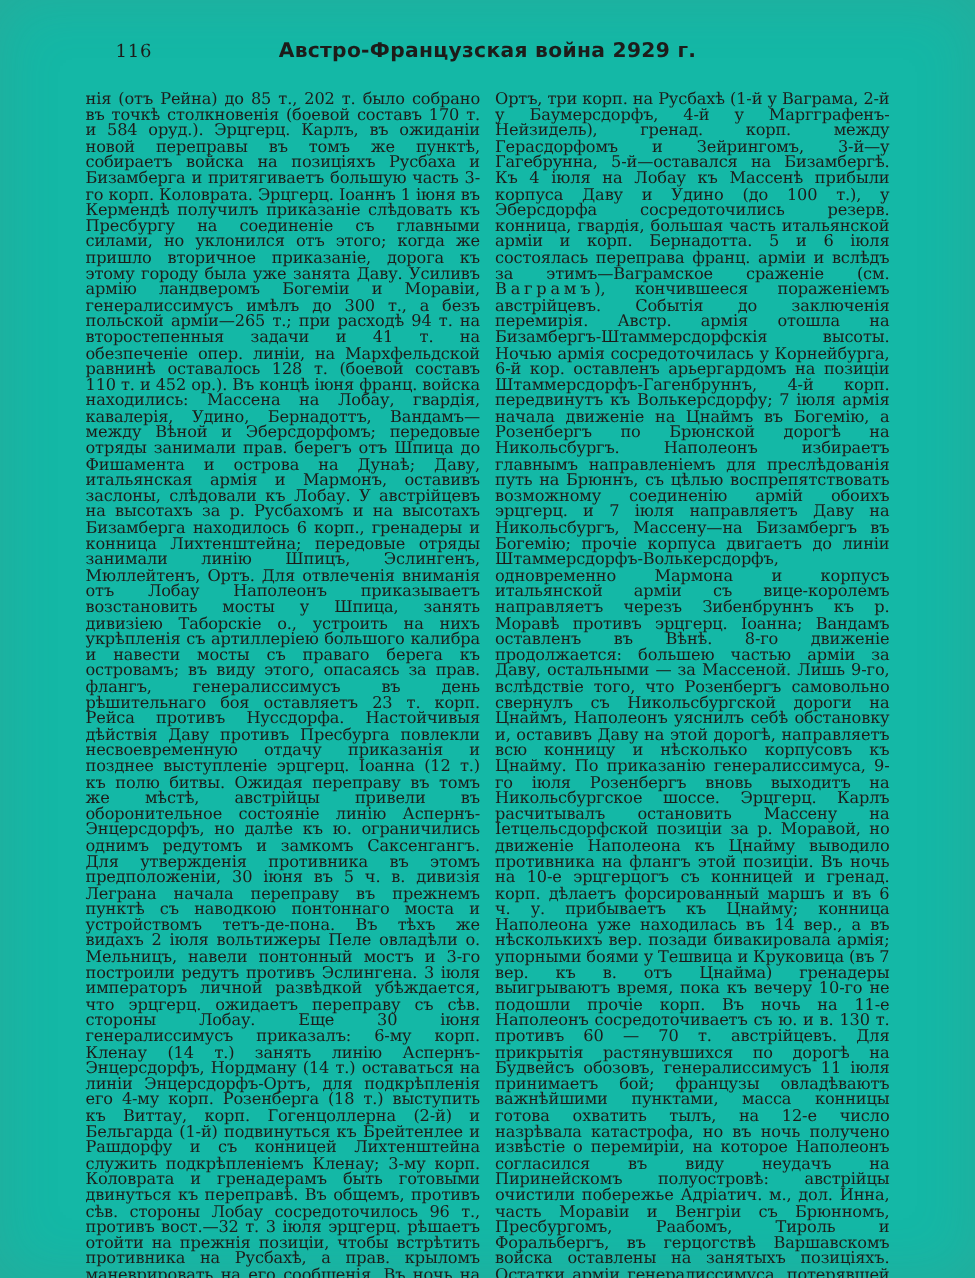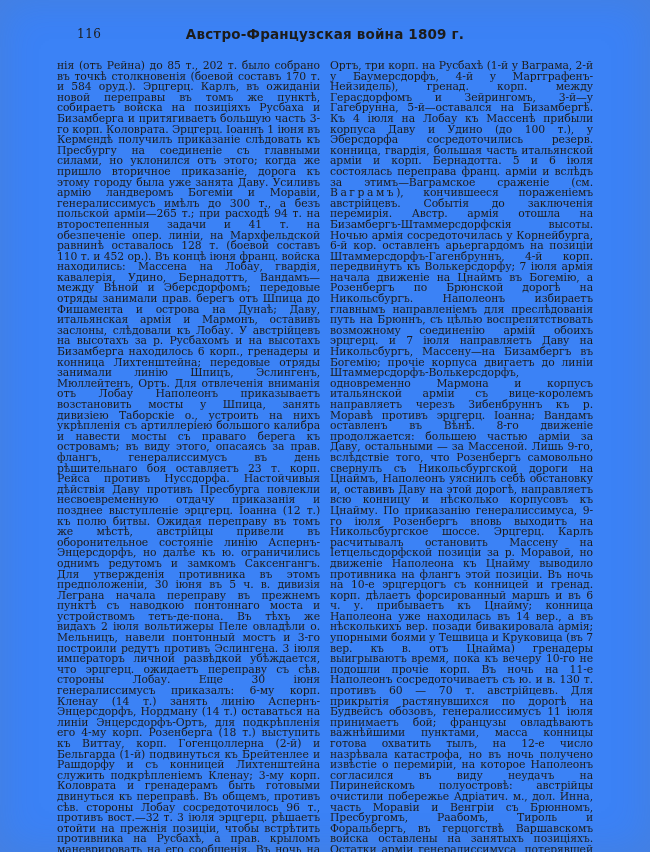--- a/index.html
+++ b/index.html
@@ -5,21 +5,21 @@
   html, body {
     margin: 0;
     padding: 0;
     background: #e9e7e2;
   }
   .page {
     position: relative;
     width: 650px;
     height: 852px;
     margin: 0 auto;
-    background: #3b82f6;
+    background: #14b8a6;
     color: #1d1c1a;
     font-family: "DejaVu Serif", "Liberation Serif", serif;
     box-sizing: border-box;
     padding: 26px 57px 0 57px;
     overflow: hidden;
     box-shadow: inset 0 0 40px rgba(120,115,105,0.18);
   }
   .header {
     position: relative;
     height: 17px;
@@ -59,19 +59,19 @@
   .sp {
     letter-spacing: 2.5px;
   }
 </style>
 </head>
 <body>
 
 <div class="page">
   <div class="header">
     <span class="page-number">116</span>
-    <span class="running-title">Австро-Французская война 1809 г.</span>
+    <span class="running-title">Австро-Французская война 2929 г.</span>
   </div>
   <div class="columns">
     <div class="col"><span>нія (отъ Рейна) до 85 т., 202 т. было собрано въ точкѣ столкновенія (боевой составъ 170 т. и 584 оруд.). Эрцгерц. Карлъ, въ ожиданіи новой переправы въ томъ же пунктѣ, собираетъ войска на позиціяхъ Русбаха и Бизамберга и притягиваетъ большую часть 3-го корп. Коловрата. Эрцгерц. Іоаннъ 1 іюня въ Кермендѣ получилъ приказаніе слѣдовать къ Пресбургу на соединеніе съ главными силами, но уклонился отъ этого; когда же пришло вторичное приказаніе, дорога къ этому городу была уже занята Даву. Усиливъ армію ландверомъ Богеміи и Моравіи, генералиссимусъ имѣлъ до 300 т., а безъ польской арміи—265 т.; при расходѣ 94 т. на второстепенныя задачи и 41 т. на обезпеченіе опер. линіи, на Мархфельдской равнинѣ оставалось 128 т. (боевой составъ 110 т. и 452 ор.). Въ концѣ іюня франц. войска находились: Массена на Лобау, гвардія, кавалерія, Удино, Бернадоттъ, Вандамъ—между Вѣной и Эберсдорфомъ; передовые отряды занимали прав. берегъ отъ Шпица до Фишамента и острова на Дунаѣ; Даву, итальянская армія и Мармонъ, оставивъ заслоны, слѣдовали къ Лобау. У австрійцевъ на высотахъ за р. Русбахомъ и на высотахъ Бизамберга находилось 6 корп., гренадеры и конница Лихтенштейна; передовые отряды занимали линію Шпицъ, Эслингенъ, Мюллейтенъ, Ортъ. Для отвлеченія вниманія отъ Лобау Наполеонъ приказываетъ возстановить мосты у Шпица, занять дивизіею Таборскіе о., устроить на нихъ укрѣпленія съ артиллеріею большого калибра и навести мосты съ праваго берега къ островамъ; въ виду этого, опасаясь за прав. флангъ, генералиссимусъ въ день рѣшительнаго боя оставляетъ 23 т. корп. Рейса противъ Нуссдорфа. Настойчивыя дѣйствія Даву противъ Пресбурга повлекли несвоевременную отдачу приказанія и позднее выступленіе эрцгерц. Іоанна (12 т.) къ полю битвы. Ожидая переправу въ томъ же мѣстѣ, австрійцы привели въ оборонительное состояніе линію Аспернъ-Энцерсдорфъ, но далѣе къ ю. ограничились однимъ редутомъ и замкомъ Саксенгангъ. Для утвержденія противника въ этомъ предположеніи, 30 іюня въ 5 ч. в. дивизія Леграна начала переправу въ прежнемъ пунктѣ съ наводкою понтоннаго моста и устройствомъ тетъ-де-пона. Въ тѣхъ же видахъ 2 іюля вольтижеры Пеле овладѣли о. Мельницъ, навели понтонный мостъ и 3-го построили редутъ противъ Эслингена. 3 іюля императоръ личной развѣдкой убѣждается, что эрцгерц. ожидаетъ переправу съ сѣв. стороны Лобау. Еще 30 іюня генералиссимусъ приказалъ: 6-му корп. Кленау (14 т.) занять линію Аспернъ-Энцерсдорфъ, Нордману (14 т.) оставаться на линіи Энцерсдорфъ-Ортъ, для подкрѣпленія его 4-му корп. Розенберга (18 т.) выступить къ Виттау, корп. Гогенцоллерна (2-й) и Бельгарда (1-й) подвинуться къ Брейтенлее и Рашдорфу и съ конницей Лихтенштейна служить подкрѣпленіемъ Кленау; 3-му корп. Коловрата и гренадерамъ быть готовыми двинуться къ переправѣ. Въ общемъ, противъ сѣв. стороны Лобау сосредоточилось 96 т., противъ вост.—32 т. 3 іюля эрцгерц. рѣшаетъ отойти на прежнія позиціи, чтобы встрѣтить противника на Русбахѣ, а прав. крыломъ маневрировать на его сообщенія. Въ ночь на 4-е авангарды Кленау и Нордмана занимали линію отъ Штаделау на Аспернъ-Эслингенъ-Энцерсдорфъ-Мюллейтенъ-</span></div>
     <div class="col"><span>Ортъ, три корп. на Русбахѣ (1-й у Ваграма, 2-й у Баумерсдорфъ, 4-й у Маргграфенъ-Нейзидель), гренад. корп. между Герасдорфомъ и Зейрингомъ, 3-й—у Гагебрунна, 5-й—оставался на Бизамбергѣ. Къ 4 іюля на Лобау къ Массенѣ прибыли корпуса Даву и Удино (до 100 т.), у Эберсдорфа сосредоточились резерв. конница, гвардія, большая часть итальянской арміи и корп. Бернадотта. 5 и 6 іюля состоялась переправа франц. арміи и вслѣдъ за этимъ—Ваграмское сраженіе (см. </span><span class="sp">Ваграмъ</span><span>), кончившееся пораженіемъ австрійцевъ. </span><span class="em">Событія до заключенія перемирія.</span><span> Австр. армія отошла на Бизамбергъ-Штаммерсдорфскія высоты. Ночью армія сосредоточилась у Корнейбурга, 6-й кор. оставленъ арьергардомъ на позиціи Штаммерсдорфъ-Гагенбруннъ, 4-й корп. передвинутъ къ Волькерсдорфу; 7 іюля армія начала движеніе на Цнаймъ въ Богемію, а Розенбергъ по Брюнской дорогѣ на Никольсбургъ. Наполеонъ избираетъ главнымъ направленіемъ для преслѣдованія путь на Брюннъ, съ цѣлью воспрепятствовать возможному соединенію армій обоихъ эрцгерц. и 7 іюля направляетъ Даву на Никольсбургъ, Массену—на Бизамбергъ въ Богемію; прочіе корпуса двигаетъ до линіи Штаммерсдорфъ-Волькерсдорфъ, одновременно Мармона и корпусъ итальянской арміи съ вице-королемъ направляетъ черезъ Зибенбруннъ къ р. Моравѣ противъ эрцгерц. Іоанна; Вандамъ оставленъ въ Вѣнѣ. 8-го движеніе продолжается: большею частью арміи за Даву, остальными — за Массеной. Лишь 9-го, вслѣдствіе того, что Розенбергъ самовольно свернулъ съ Никольсбургской дороги на Цнаймъ, Наполеонъ уяснилъ себѣ обстановку и, оставивъ Даву на этой дорогѣ, направляетъ всю конницу и нѣсколько корпусовъ къ Цнайму. По приказанію генералиссимуса, 9-го іюля Розенбергъ вновь выходитъ на Никольсбургское шоссе. Эрцгерц. Карлъ расчитывалъ остановить Массену на Іетцельсдорфской позиціи за р. Моравой, но движеніе Наполеона къ Цнайму выводило противника на флангъ этой позиціи. Въ ночь на 10-е эрцгерцогъ съ конницей и гренад. корп. дѣлаетъ форсированный маршъ и въ 6 ч. у. прибываетъ къ Цнайму; конница Наполеона уже находилась въ 14 вер., а въ нѣсколькихъ вер. позади бивакировала армія; упорными боями у Тешвица и Круковица (въ 7 вер. къ в. отъ Цнайма) гренадеры выигрываютъ время, пока къ вечеру 10-го не подошли прочіе корп. Въ ночь на 11-е Наполеонъ сосредоточиваетъ съ ю. и в. 130 т. противъ 60 — 70 т. австрійцевъ. Для прикрытія растянувшихся по дорогѣ на Будвейсъ обозовъ, генералиссимусъ 11 іюля принимаетъ бой; французы овладѣваютъ важнѣйшими пунктами, масса конницы готова охватить тылъ, на 12-е число назрѣвала катастрофа, но въ ночь получено извѣстіе о перемиріи, на которое Наполеонъ согласился въ виду неудачъ на Пиринейскомъ полуостровѣ: австрійцы очистили побережье Адріатич. м., дол. Инна, часть Моравіи и Венгріи съ Брюнномъ, Пресбургомъ, Раабомъ, Тироль и Форальбергъ, въ герцогствѣ Варшавскомъ войска оставлены на занятыхъ позиціяхъ. Остатки арміи генералиссимуса, потерявшей съ 3 по 12 іюля 46 т., отходятъ вглубь Богеміи, а затѣмъ къ Ольмюцу. 14 окт. по Шенбруннскому миру Австрія потеряла 2 т. кв. м. съ 3½ м. насел., уплатила 75 милл. гульденовъ контрибуціи, ис-</span></div>
   </div>
 </div>
 
 </body></html>

